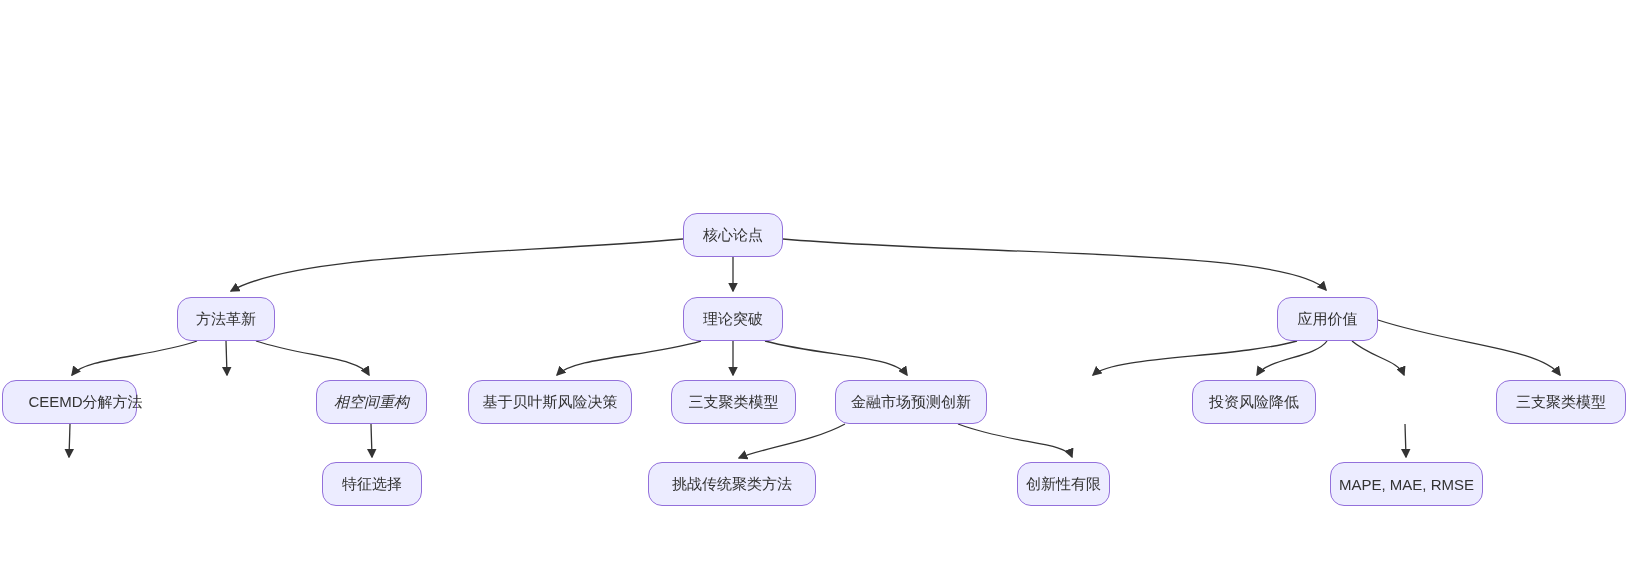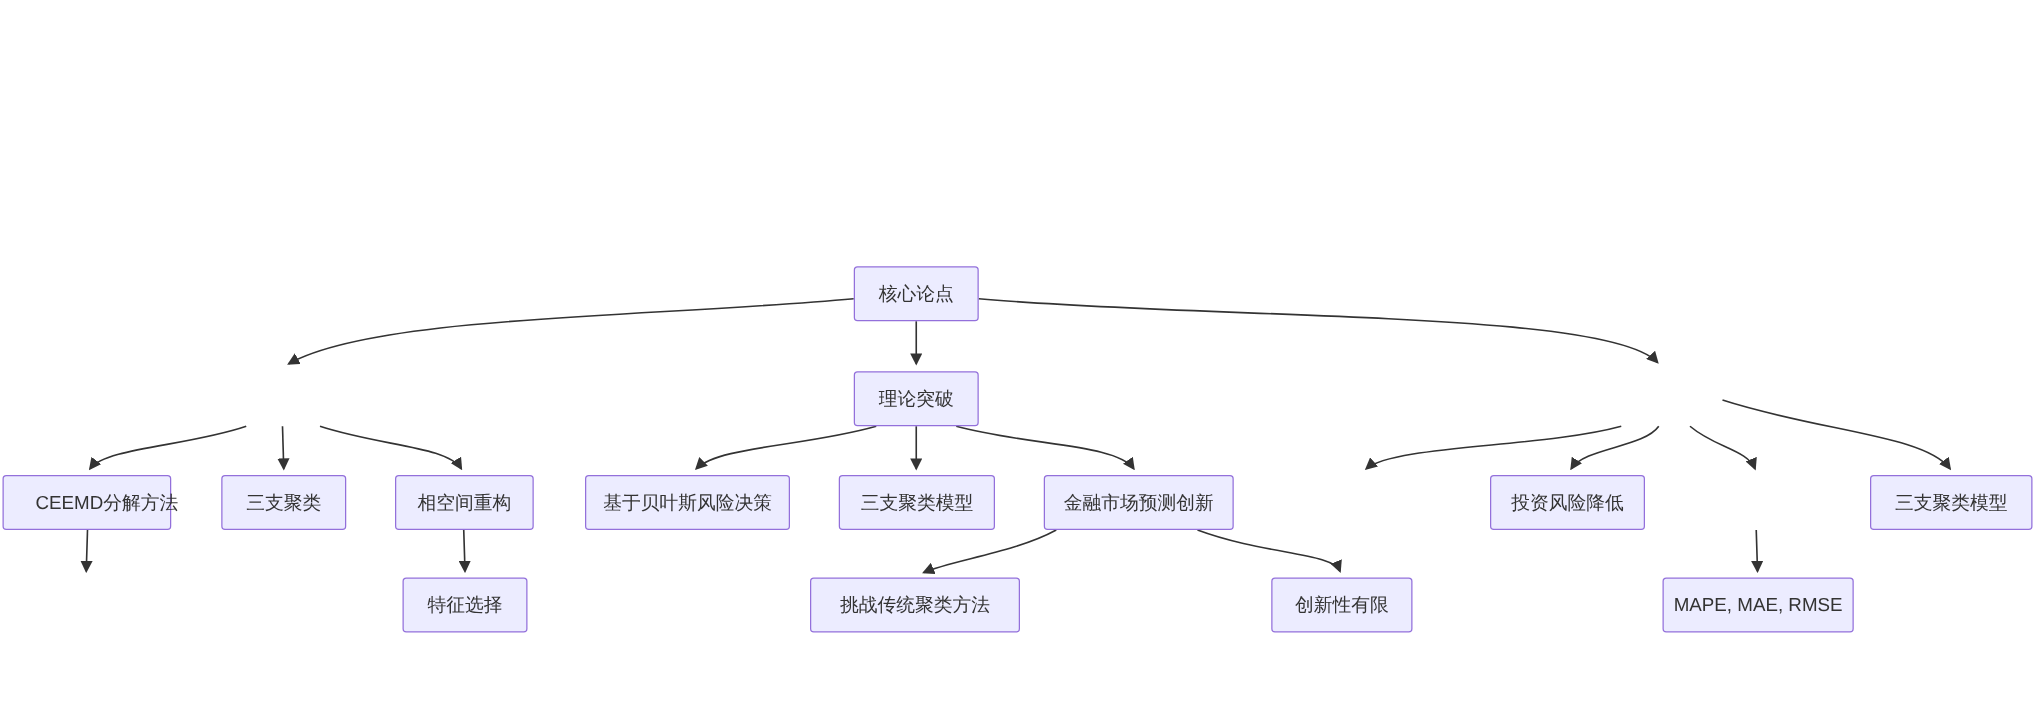--- a/index.html
+++ b/index.html
@@ -30,21 +30,21 @@
   #arrowhead path {
     fill: var(--edge-color, #333333);
     stroke: none;
   }
   .node {
     position: absolute;
     height: 44px;
     box-sizing: border-box;
     background: var(--node-fill, #ECECFF);
     border: 1px solid var(--node-border, #9370DB);
-    border-radius: 3px;
+    border-radius: 14px;
     display: flex;
     align-items: center;
     justify-content: center;
     font-size: 15px;
     color: var(--text-color, #333333);
     white-space: nowrap;
     text-align: center;
   }
 </style>
 </head>
@@ -78,29 +78,30 @@
 
     <path class="edge" d="M 70 424 L 69 457" marker-end="url(#arrowhead)"></path>
     <path class="edge" d="M 371 424 L 372 457" marker-end="url(#arrowhead)"></path>
     <path class="edge" d="M 845 424 C 812 442, 762 448, 739 458" marker-end="url(#arrowhead)"></path>
     <path class="edge" d="M 958 424 C 1012 444, 1066 442, 1072 457" marker-end="url(#arrowhead)"></path>
     <path class="edge" d="M 1405 424 L 1406 457" marker-end="url(#arrowhead)"></path>
   </svg>
 
   <div class="node" style="left:683px; top:213px; width:100px;">核心论点</div>
 
+  <div class="node" style="left:177px; top:297px; width:98px;">方法革新</div>
   <div class="node" style="left:683px; top:297px; width:100px;">理论突破</div>
+  <div class="node" style="left:1277px; top:297px; width:101px;">应用价值</div>
 
   <div class="node" style="left:2px; top:380px; width:135px;padding-left:32px;">CEEMD分解方法</div>
-  <div class="node" style="left:177px; top:380px; width:100px;">三支聚类</div>
-  <div class="node" style="left:316px; top:380px; width:111px;">相空间重构</div>
+  <div class="node" style="left:316px; top:380px; width:111px;font-style:italic;">相空间重构</div>
   <div class="node" style="left:468px; top:380px; width:164px;">基于贝叶斯风险决策</div>
   <div class="node" style="left:671px; top:380px; width:125px;font-family:Liberation Mono, monospace;">三支聚类模型</div>
   <div class="node" style="left:835px; top:380px; width:152px;">金融市场预测创新</div>
   <div class="node" style="left:1192px; top:380px; width:124px;">投资风险降低</div>
   <div class="node" style="left:1496px; top:380px; width:130px;">三支聚类模型</div>
 
   <div class="node" style="left:322px; top:462px; width:100px;">特征选择</div>
   <div class="node" style="left:648px; top:462px; width:168px;">挑战传统聚类方法</div>
-  <div class="node" style="left:1017px; top:462px; width:113px;">创新性有限</div>
+  <div class="node" style="left:1017px; top:462px; width:93px;">创新性有限</div>
   <div class="node" style="left:1330px; top:462px; width:153px;">MAPE, MAE, RMSE</div>
 
 </div>
 
 </body></html>

